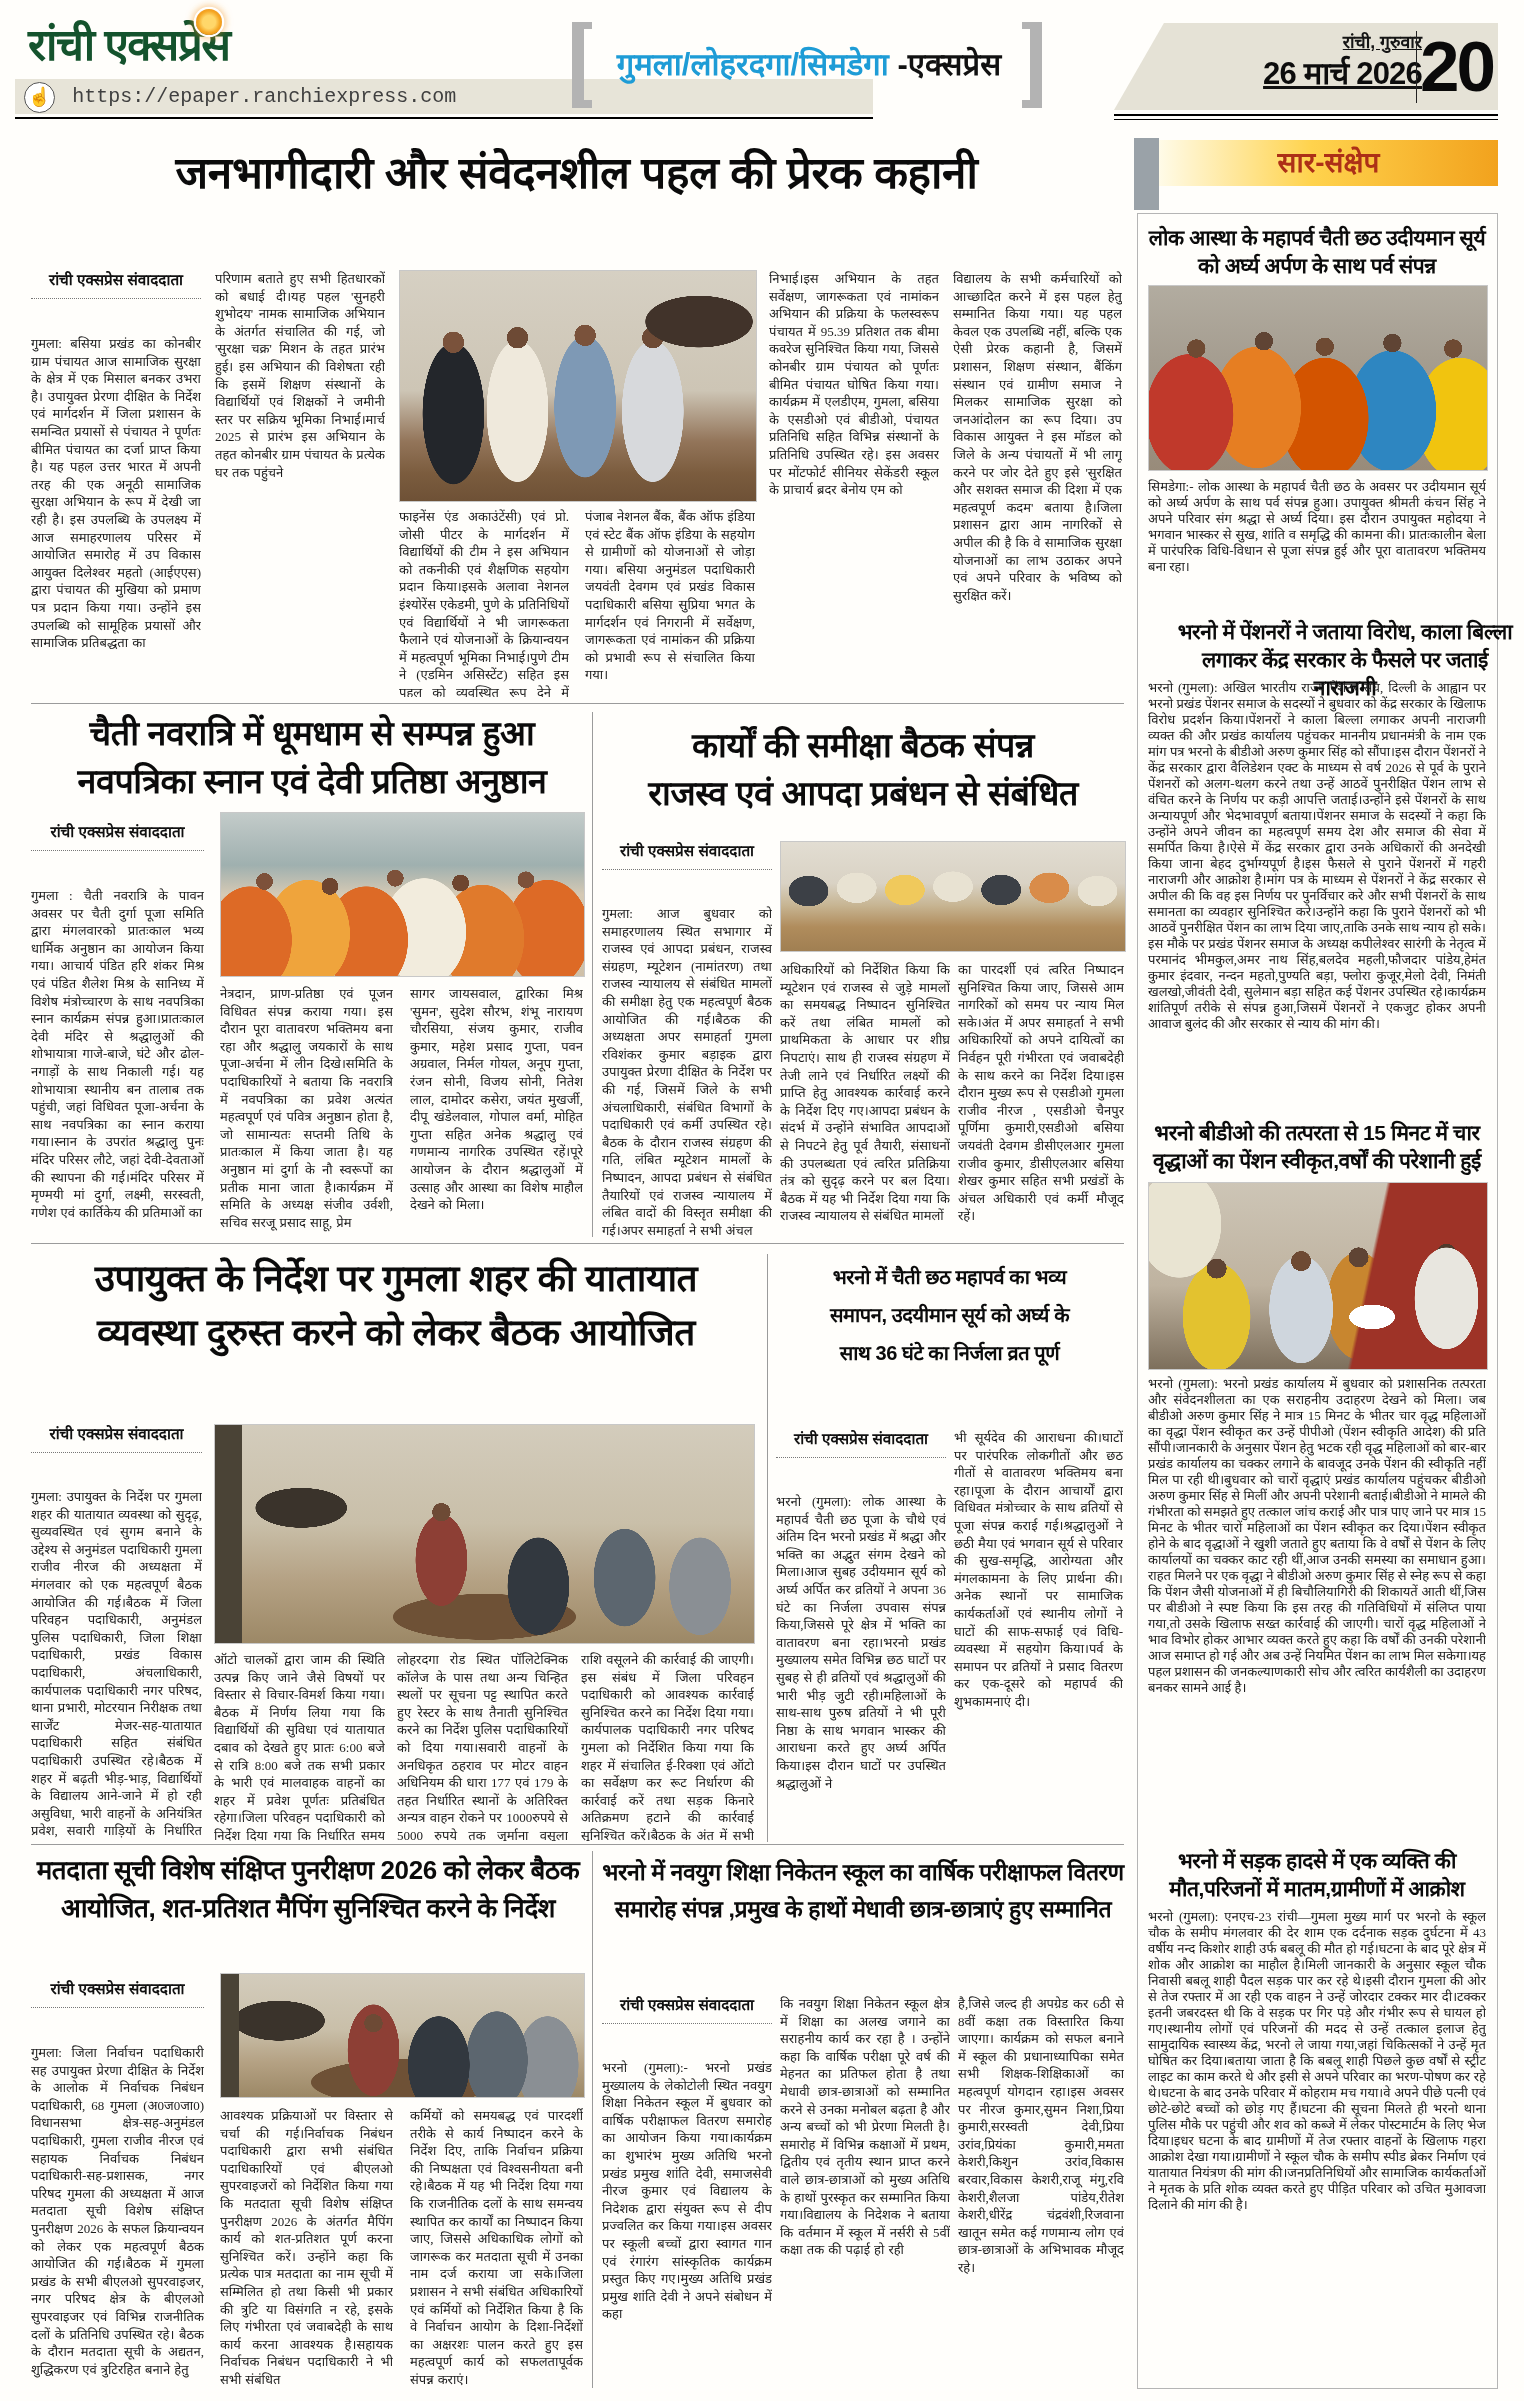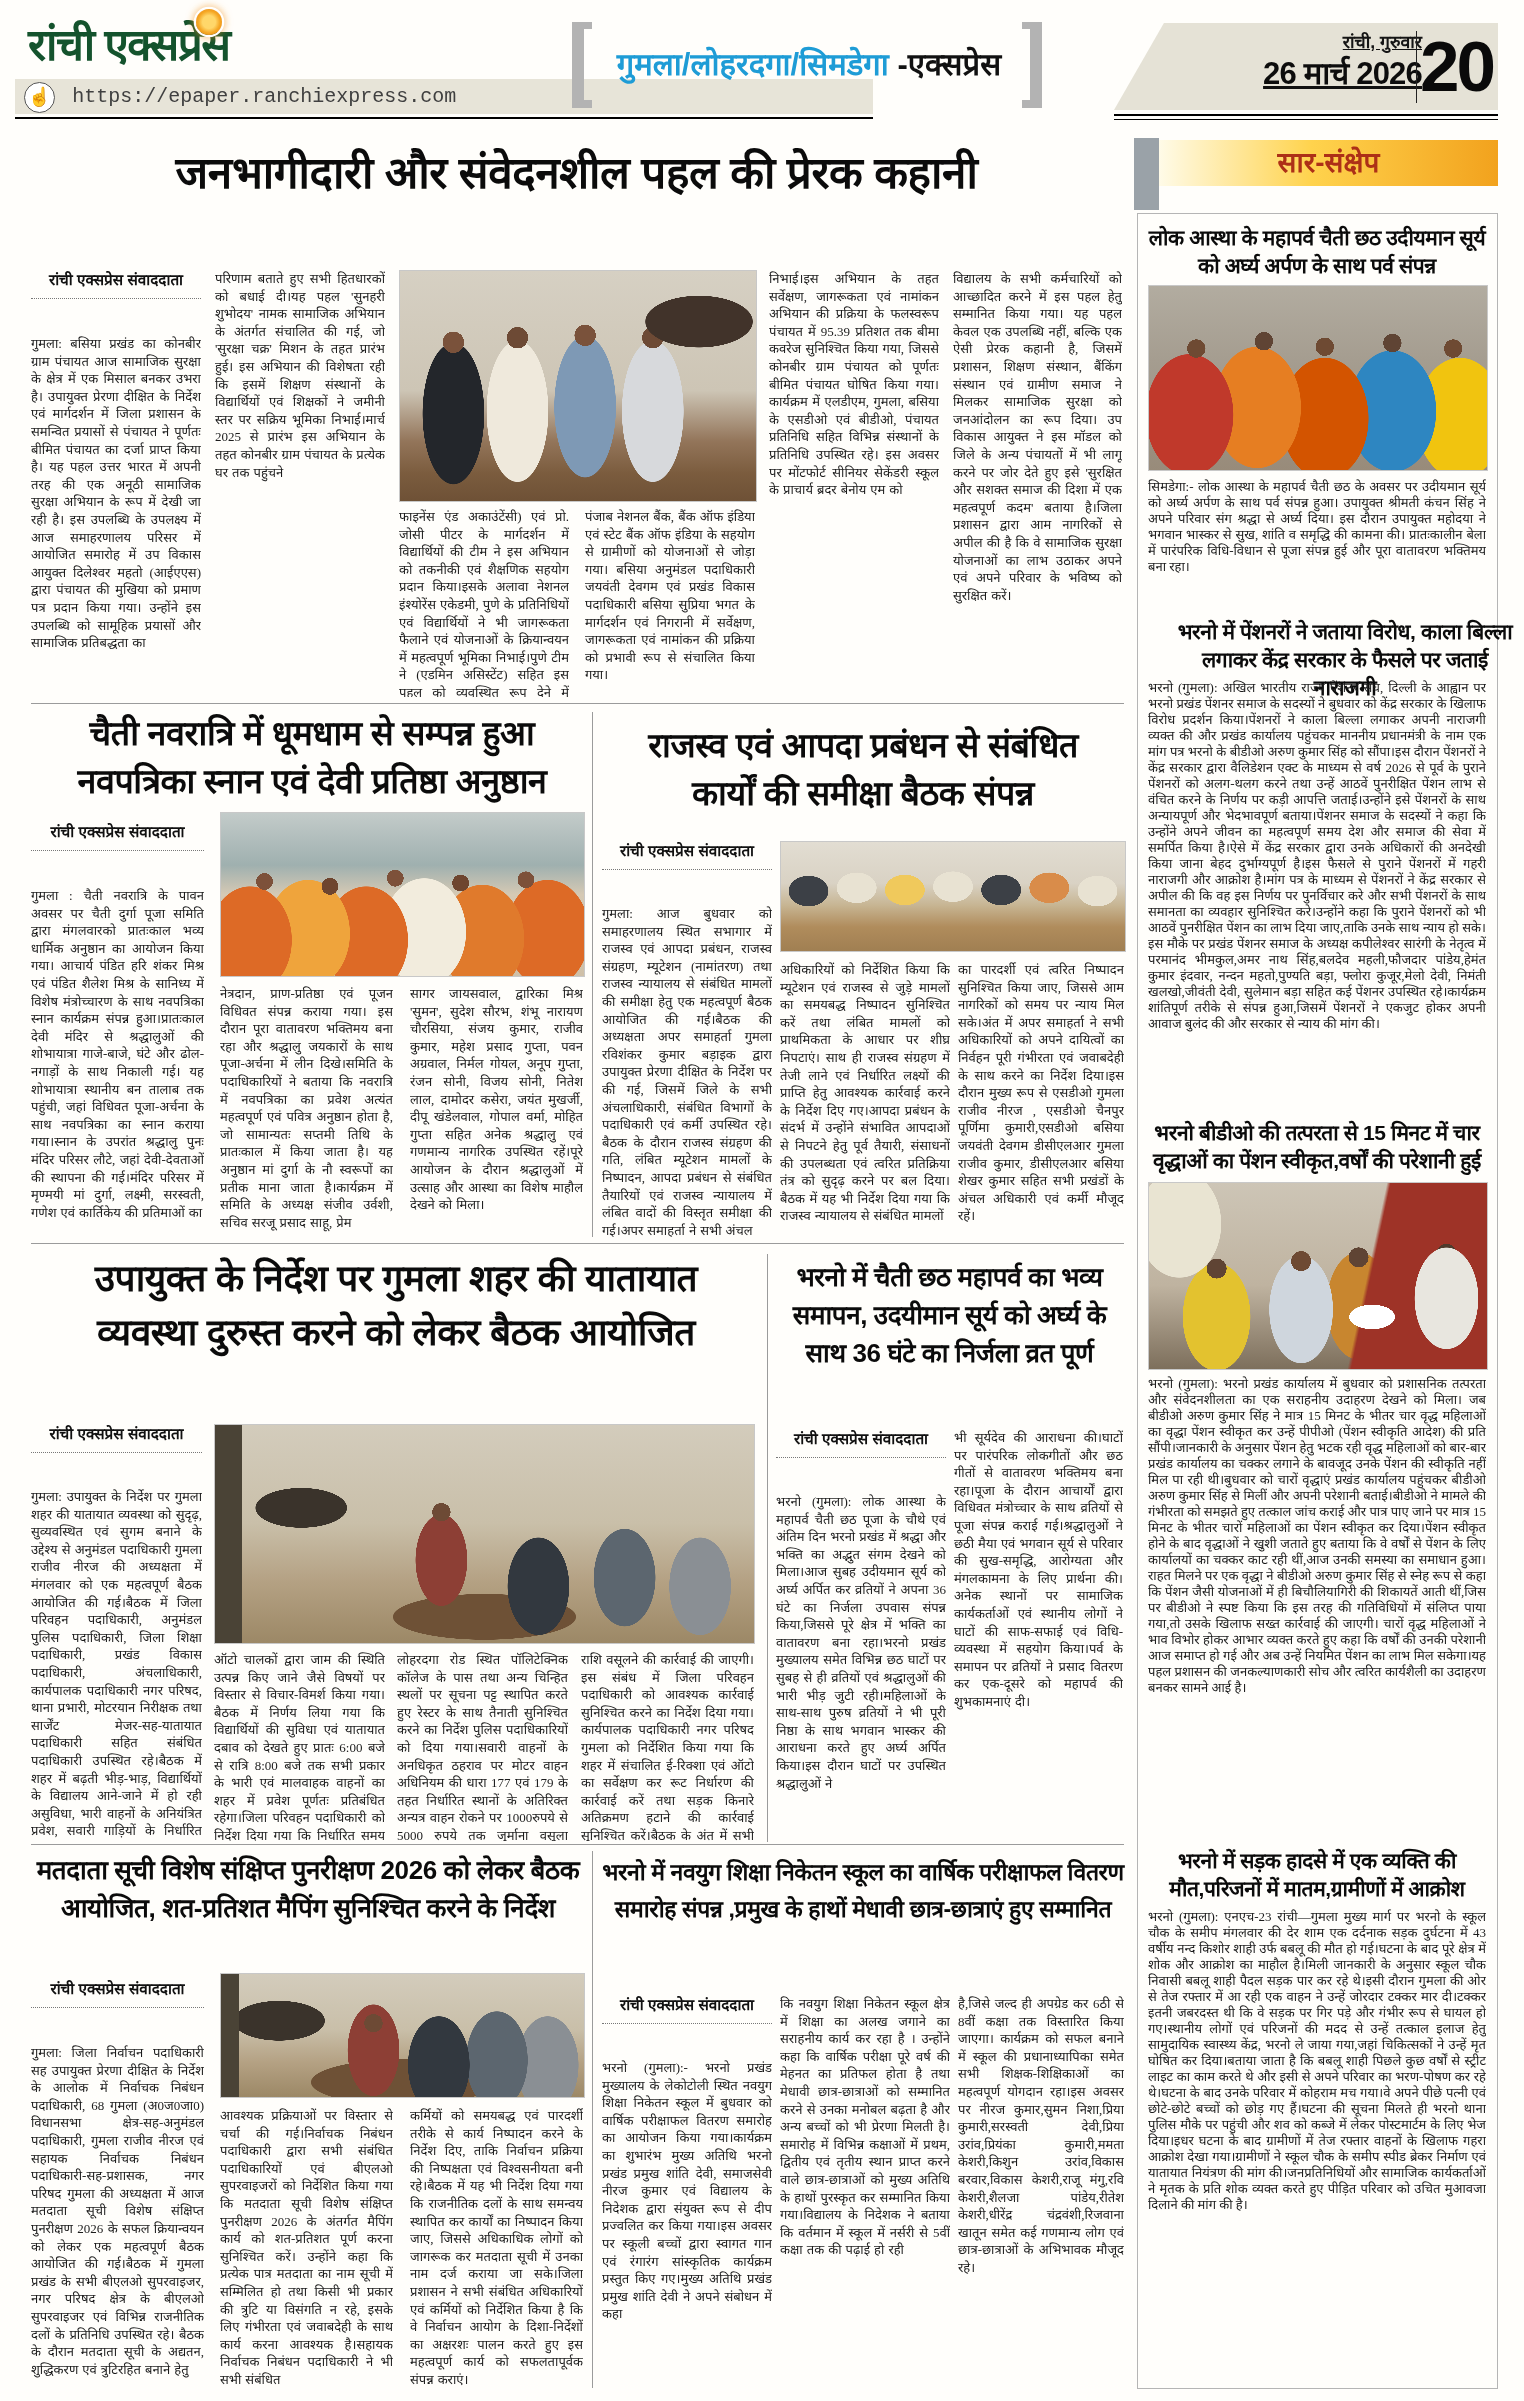--- a/index.html
+++ b/index.html
@@ -176,22 +176,22 @@
     <div class="col" style="left:31px;top:887px;width:173px;height:348px;">गुमला : चैती नवरात्रि के पावन अवसर पर चैती दुर्गा पूजा समिति द्वारा मंगलवारको प्रातःकाल भव्य धार्मिक अनुष्ठान का आयोजन किया गया। आचार्य पंडित हरि शंकर मिश्र एवं पंडित शैलेश मिश्र के सानिध्य में विशेष मंत्रोच्चारण के साथ नवपत्रिका स्नान कार्यक्रम संपन्न हुआ।प्रातःकाल देवी मंदिर से श्रद्धालुओं की शोभायात्रा गाजे-बाजे, घंटे और ढोल-नगाड़ों के साथ निकाली गई। यह शोभायात्रा स्थानीय बन तालाब तक पहुंची, जहां विधिवत पूजा-अर्चना के साथ नवपत्रिका का स्नान कराया गया।स्नान के उपरांत श्रद्धालु पुनः मंदिर परिसर लौटे, जहां देवी-देवताओं की स्थापना की गई।मंदिर परिसर में मृण्मयी मां दुर्गा, लक्ष्मी, सरस्वती, गणेश एवं कार्तिकेय की प्रतिमाओं का</div>
     <div class="photo ph-navratri" style="left:220px;top:812px;width:363px;height:163px;"></div>
     <div class="col" style="left:220px;top:985px;width:173px;height:250px;">नेत्रदान, प्राण-प्रतिष्ठा एवं पूजन विधिवत संपन्न कराया गया। इस दौरान पूरा वातावरण भक्तिमय बना रहा और श्रद्धालु जयकारों के साथ पूजा-अर्चना में लीन दिखे।समिति के पदाधिकारियों ने बताया कि नवरात्रि में नवपत्रिका का प्रवेश अत्यंत महत्वपूर्ण एवं पवित्र अनुष्ठान होता है, जो सामान्यतः सप्तमी तिथि के प्रातःकाल में किया जाता है। यह अनुष्ठान मां दुर्गा के नौ स्वरूपों का प्रतीक माना जाता है।कार्यक्रम में समिति के अध्यक्ष संजीव उर्वशी, सचिव सरजू प्रसाद साहू, प्रेम</div>
     <div class="col" style="left:410px;top:985px;width:173px;height:250px;">सागर जायसवाल, द्वारिका मिश्र 'सुमन', सुदेश सौरभ, शंभू नारायण चौरसिया, संजय कुमार, राजीव कुमार, महेश प्रसाद गुप्ता, पवन अग्रवाल, निर्मल गोयल, अनूप गुप्ता, रंजन सोनी, विजय सोनी, नितेश लाल, दामोदर कसेरा, जयंत मुखर्जी, दीपू खंडेलवाल, गोपाल वर्मा, मोहित गुप्ता सहित अनेक श्रद्धालु एवं गणमान्य नागरिक उपस्थित रहें।पूरे आयोजन के दौरान श्रद्धालुओं में उत्साह और आस्था का विशेष माहौल देखने को मिला।</div>
   </div>
 
   <div class="rule" style="left:592px;top:712px;width:0.8px;height:525px;"></div>
 
   <div>
     <div class="hl" style="left:602px;top:721px;width:522px;font-size:34px;line-height:48px;">
+      <div>कार्यों की समीक्षा बैठक संपन्न</div>
       <div>राजस्व एवं आपदा प्रबंधन से संबंधित</div>
-      <div>कार्यों की समीक्षा बैठक संपन्न</div>
     </div>
     <div class="byline" style="left:602px;top:841px;width:170px;">रांची एक्सप्रेस संवाददाता</div>
     <div class="col" style="left:602px;top:905px;width:170px;height:333px;">गुमला: आज बुधवार को समाहरणालय स्थित सभागार में राजस्व एवं आपदा प्रबंधन, राजस्व संग्रहण, म्यूटेशन (नामांतरण) तथा राजस्व न्यायालय से संबंधित मामलों की समीक्षा हेतु एक महत्वपूर्ण बैठक आयोजित की गई।बैठक की अध्यक्षता अपर समाहर्ता गुमला रविशंकर कुमार बड़ाइक द्वारा उपायुक्त प्रेरणा दीक्षित के निर्देश पर की गई, जिसमें जिले के सभी अंचलाधिकारी, संबंधित विभागों के पदाधिकारी एवं कर्मी उपस्थित रहे।बैठक के दौरान राजस्व संग्रहण की गति, लंबित म्यूटेशन मामलों के निष्पादन, आपदा प्रबंधन से संबंधित तैयारियों एवं राजस्व न्यायालय में लंबित वादों की विस्तृत समीक्षा की गई।अपर समाहर्ता ने सभी अंचल</div>
     <div class="photo ph-rajasva" style="left:780px;top:841px;width:344px;height:109px;"></div>
     <div class="col" style="left:780px;top:961px;width:170px;height:278px;">अधिकारियों को निर्देशित किया कि म्यूटेशन एवं राजस्व से जुड़े मामलों का समयबद्ध निष्पादन सुनिश्चित करें तथा लंबित मामलों को प्राथमिकता के आधार पर शीघ्र निपटाएं। साथ ही राजस्व संग्रहण में तेजी लाने एवं निर्धारित लक्ष्यों की प्राप्ति हेतु आवश्यक कार्रवाई करने के निर्देश दिए गए।आपदा प्रबंधन के संदर्भ में उन्होंने संभावित आपदाओं से निपटने हेतु पूर्व तैयारी, संसाधनों की उपलब्धता एवं त्वरित प्रतिक्रिया तंत्र को सुदृढ़ करने पर बल दिया।बैठक में यह भी निर्देश दिया गया कि राजस्व न्यायालय से संबंधित मामलों</div>
     <div class="col" style="left:958px;top:961px;width:166px;height:278px;">का पारदर्शी एवं त्वरित निष्पादन सुनिश्चित किया जाए, जिससे आम नागरिकों को समय पर न्याय मिल सके।अंत में अपर समाहर्ता ने सभी अधिकारियों को अपने दायित्वों का निर्वहन पूरी गंभीरता एवं जवाबदेही के साथ करने का निर्देश दिया।इस दौरान मुख्य रूप से एसडीओ गुमला राजीव नीरज , एसडीओ चैनपुर पूर्णिमा कुमारी,एसडीओ बसिया जयवंती देवगम डीसीएलआर गुमला राजीव कुमार, डीसीएलआर बसिया शेखर कुमार सहित सभी प्रखंडों के अंचल अधिकारी एवं कर्मी मौजूद रहें।</div>
   </div>
 
   <div class="rule" style="left:31px;top:1243px;width:1093px;height:0.8px;"></div>
 
@@ -204,21 +204,21 @@
     <div class="col" style="left:31px;top:1488px;width:171px;height:353px;">गुमला: उपायुक्त के निर्देश पर गुमला शहर की यातायात व्यवस्था को सुदृढ़, सुव्यवस्थित एवं सुगम बनाने के उद्देश्य से अनुमंडल पदाधिकारी गुमला राजीव नीरज की अध्यक्षता में मंगलवार को एक महत्वपूर्ण बैठक आयोजित की गई।बैठक में जिला परिवहन पदाधिकारी, अनुमंडल पुलिस पदाधिकारी, जिला शिक्षा पदाधिकारी, प्रखंड विकास पदाधिकारी, अंचलाधिकारी, कार्यपालक पदाधिकारी नगर परिषद, थाना प्रभारी, मोटरयान निरीक्षक तथा सार्जेंट मेजर-सह-यातायात पदाधिकारी सहित संबंधित पदाधिकारी उपस्थित रहे।बैठक में शहर में बढ़ती भीड़-भाड़, विद्यार्थियों के विद्यालय आने-जाने में हो रही असुविधा, भारी वाहनों के अनियंत्रित प्रवेश, सवारी गाड़ियों के निर्धारित स्थानों के बाहर रुकने तथा ई-रिक्शा एवं</div>
     <div class="photo ph-office" style="left:214px;top:1424px;width:539px;height:218px;"></div>
     <div class="col" style="left:214px;top:1651px;width:171px;height:190px;">ऑटो चालकों द्वारा जाम की स्थिति उत्पन्न किए जाने जैसे विषयों पर विस्तार से विचार-विमर्श किया गया।बैठक में निर्णय लिया गया कि विद्यार्थियों की सुविधा एवं यातायात दबाव को देखते हुए प्रातः 6:00 बजे से रात्रि 8:00 बजे तक सभी प्रकार के भारी एवं मालवाहक वाहनों का शहर में प्रवेश पूर्णतः प्रतिबंधित रहेगा।जिला परिवहन पदाधिकारी को निर्देश दिया गया कि निर्धारित समय का उल्लेख करते हुए पुगू करमडीपा, सिलम बाईपास,</div>
     <div class="col" style="left:397px;top:1651px;width:171px;height:190px;">लोहरदगा रोड स्थित पॉलिटेक्निक कॉलेज के पास तथा अन्य चिन्हित स्थलों पर सूचना पट्ट स्थापित करते हुए रेस्टर के साथ तैनाती सुनिश्चित करने का निर्देश पुलिस पदाधिकारियों को दिया गया।सवारी वाहनों के अनधिकृत ठहराव पर मोटर वाहन अधिनियम की धारा 177 एवं 179 के तहत निर्धारित स्थानों के अतिरिक्त अन्यत्र वाहन रोकने पर 1000रुपये से 5000 रुपये तक जुर्माना वसूला जाएगा।पुनरावृत्ति की स्थिति में दोगुनी</div>
     <div class="col" style="left:581px;top:1651px;width:173px;height:190px;">राशि वसूलने की कार्रवाई की जाएगी। इस संबंध में जिला परिवहन पदाधिकारी को आवश्यक कार्रवाई सुनिश्चित करने का निर्देश दिया गया।कार्यपालक पदाधिकारी नगर परिषद गुमला को निर्देशित किया गया कि शहर में संचालित ई-रिक्शा एवं ऑटो का सर्वेक्षण कर रूट निर्धारण की कार्रवाई करें तथा सड़क किनारे अतिक्रमण हटाने की कार्रवाई सुनिश्चित करें।बैठक के अंत में सभी संबंधित पदाधिकारियों को आपसी समन्वय स्थापित करते हुए शहर की यातायात व्यवस्था को सुगम, अनुशासित एवं नागरिक हितैषी बनाने हेतु मिलकर कार्य करने का निर्देश दिया गया।</div>
   </div>
 
   <div class="rule" style="left:767px;top:1254px;width:0.8px;height:588px;"></div>
 
   <div>
-    <div class="hl" style="left:776px;top:1258px;width:347px;font-size:26px;line-height:38px;">
+    <div class="hl" style="left:776px;top:1258px;width:347px;font-size:20px;line-height:38px;">
       <div>भरनो में चैती छठ महापर्व का भव्य</div>
       <div>समापन, उदयीमान सूर्य को अर्घ्य के</div>
       <div>साथ 36 घंटे का निर्जला व्रत पूर्ण</div>
     </div>
     <div class="byline" style="left:776px;top:1429px;width:170px;">रांची एक्सप्रेस संवाददाता</div>
     <div class="col" style="left:776px;top:1493px;width:170px;height:348px;">भरनो (गुमला): लोक आस्था के महापर्व चैती छठ पूजा के चौथे एवं अंतिम दिन भरनो प्रखंड में श्रद्धा और भक्ति का अद्भुत संगम देखने को मिला।आज सुबह उदीयमान सूर्य को अर्घ्य अर्पित कर व्रतियों ने अपना 36 घंटे का निर्जला उपवास संपन्न किया,जिससे पूरे क्षेत्र में भक्ति का वातावरण बना रहा।भरनो प्रखंड मुख्यालय समेत विभिन्न छठ घाटों पर सुबह से ही व्रतियों एवं श्रद्धालुओं की भारी भीड़ जुटी रही।महिलाओं के साथ-साथ पुरुष व्रतियों ने भी पूरी निष्ठा के साथ भगवान भास्कर की आराधना करते हुए अर्घ्य अर्पित किया।इस दौरान घाटों पर उपस्थित श्रद्धालुओं ने</div>
     <div class="col" style="left:954px;top:1429px;width:169px;height:413px;">भी सूर्यदेव की आराधना की।घाटों पर पारंपरिक लोकगीतों और छठ गीतों से वातावरण भक्तिमय बना रहा।पूजा के दौरान आचार्यों द्वारा विधिवत मंत्रोच्चार के साथ व्रतियों से पूजा संपन्न कराई गई।श्रद्धालुओं ने छठी मैया एवं भगवान सूर्य से परिवार की सुख-समृद्धि, आरोग्यता और मंगलकामना के लिए प्रार्थना की।अनेक स्थानों पर सामाजिक कार्यकर्ताओं एवं स्थानीय लोगों ने घाटों की साफ-सफाई एवं विधि-व्यवस्था में सहयोग किया।पर्व के समापन पर व्रतियों ने प्रसाद वितरण कर एक-दूसरे को महापर्व की शुभकामनाएं दी।</div>
   </div>
 
   <div class="rule" style="left:31px;top:1844px;width:1093px;height:0.8px;"></div>

